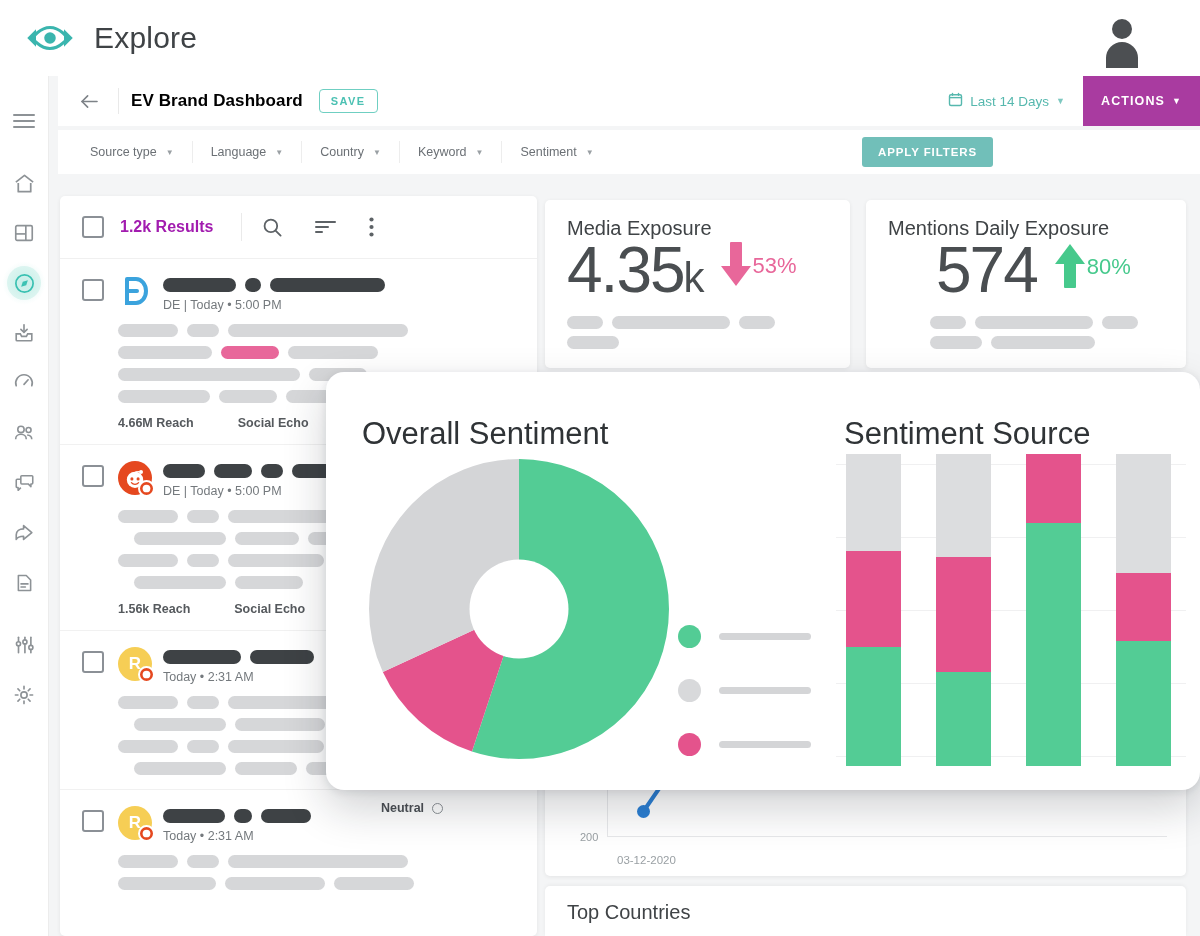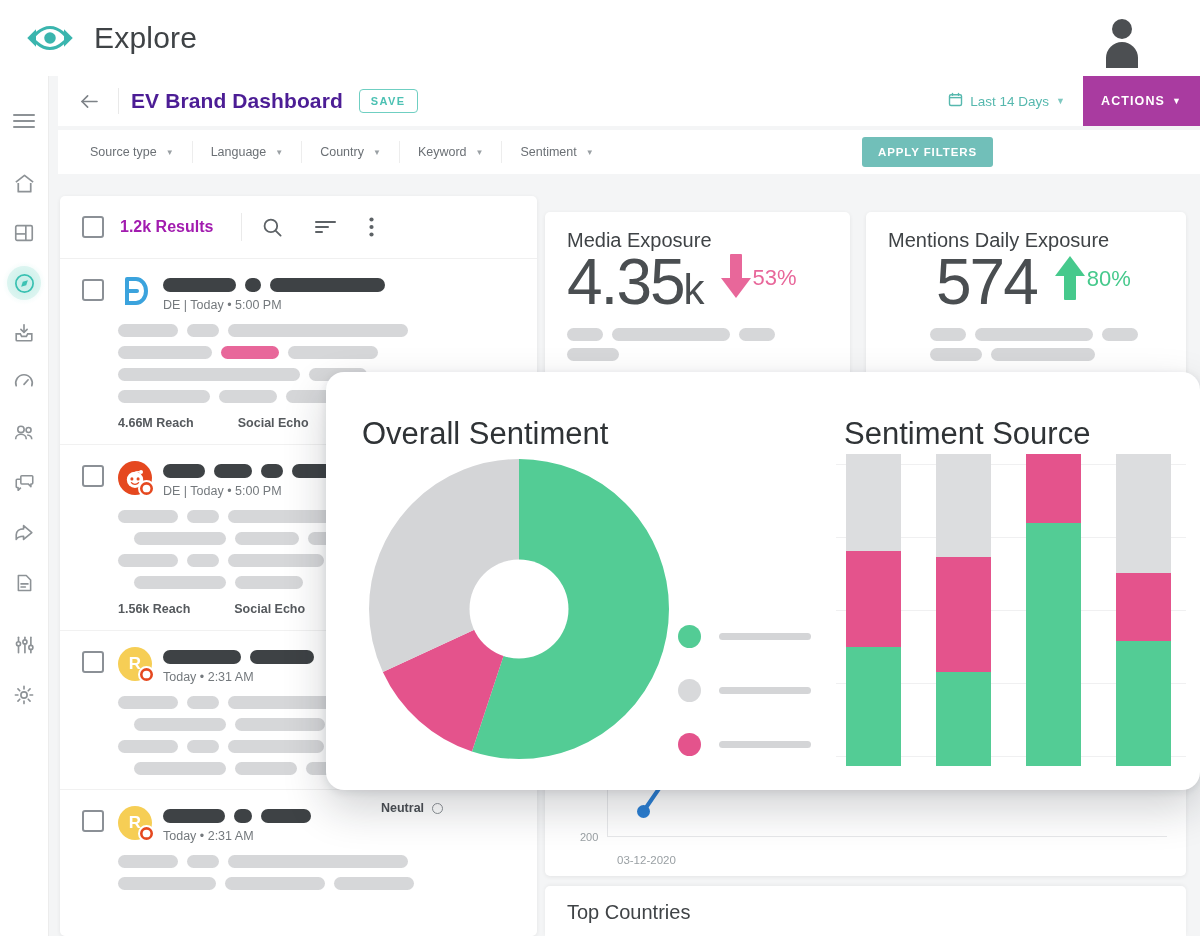--- a/index.html
+++ b/index.html
@@ -63,21 +63,21 @@
   }
   .topbar {
     position:absolute; left:9px; top:0; width:1142px; height:50px;
     background:#ffffff; display:flex; align-items:center; padding:0 0 0 14px;
   }
   .back-btn {
     width:34px; height:34px; display:flex; align-items:center; justify-content:center;
     color:#7d8287; font-size:19px;
   }
   .vdiv { width:1px; height:26px; background:#e9e9e9; margin:0 12px; }
-  .dash-title { font-size:21px; color:#4c1d95; font-weight:700; letter-spacing:.1px; }
+  .dash-title { font-size:17px; color:#000000; font-weight:700; letter-spacing:.1px; }
   .save-btn {
     margin-left:16px; border:1px solid #6fcfc2; border-radius:4px;
     color:#4cc1b3; font-size:11px; letter-spacing:1.4px; font-weight:700;
     padding:5px 11px; background:#ffffff;
   }
   .topbar-right { margin-left:auto; display:flex; align-items:center; height:100%; }
   .daterange {
     display:flex; align-items:center; gap:7px; color:#56b8ae;
     font-size:13.5px; padding-right:18px;
   }
@@ -137,21 +137,21 @@
   .sk { background:#d6d7d9; border-radius:7px; height:13px; }
   .sk-dark { background:#3e4245; border-radius:7px; height:14px; }
   .meta { font-size:12.5px; color:#74797d; margin-top:6px; }
   .sk-lines { margin-top:12px; display:flex; flex-direction:column; gap:9px; }
   .sk-row { display:flex; gap:9px; }
   .sk-pink { background:#e8679a; border-radius:7px; height:13px; }
   .feed-foot { display:flex; gap:44px; margin-top:13px; font-size:12.5px; color:#55595d; font-weight:700; }
 
   
   .kpi {
-    position:absolute; top:212px; background:#ffffff; border-radius:5px;
+    position:absolute; top:200px; background:#ffffff; border-radius:5px;
     box-shadow:0 1px 4px rgba(0,0,0,.07); padding:17px 22px 8px 22px; overflow:hidden;
   }
   .kpi-a { left:545px; width:305px; height:168px; }
   .kpi-b { left:866px; width:320px; height:168px; }
   .kpi-title { font-size:20px; color:#3f4346; }
   .kpi-row { display:flex; align-items:flex-end; margin-top:-2px; }
   .kpi-val { font-size:64px; color:#4a4e51; font-weight:400; line-height:1; letter-spacing:-2px; }
   .kpi-val .suffix { font-size:42px; }
   .kpi-delta { display:flex; align-items:center; margin-left:16px; margin-bottom:10px; }
   .kpi-delta .pct { font-size:22px; }

